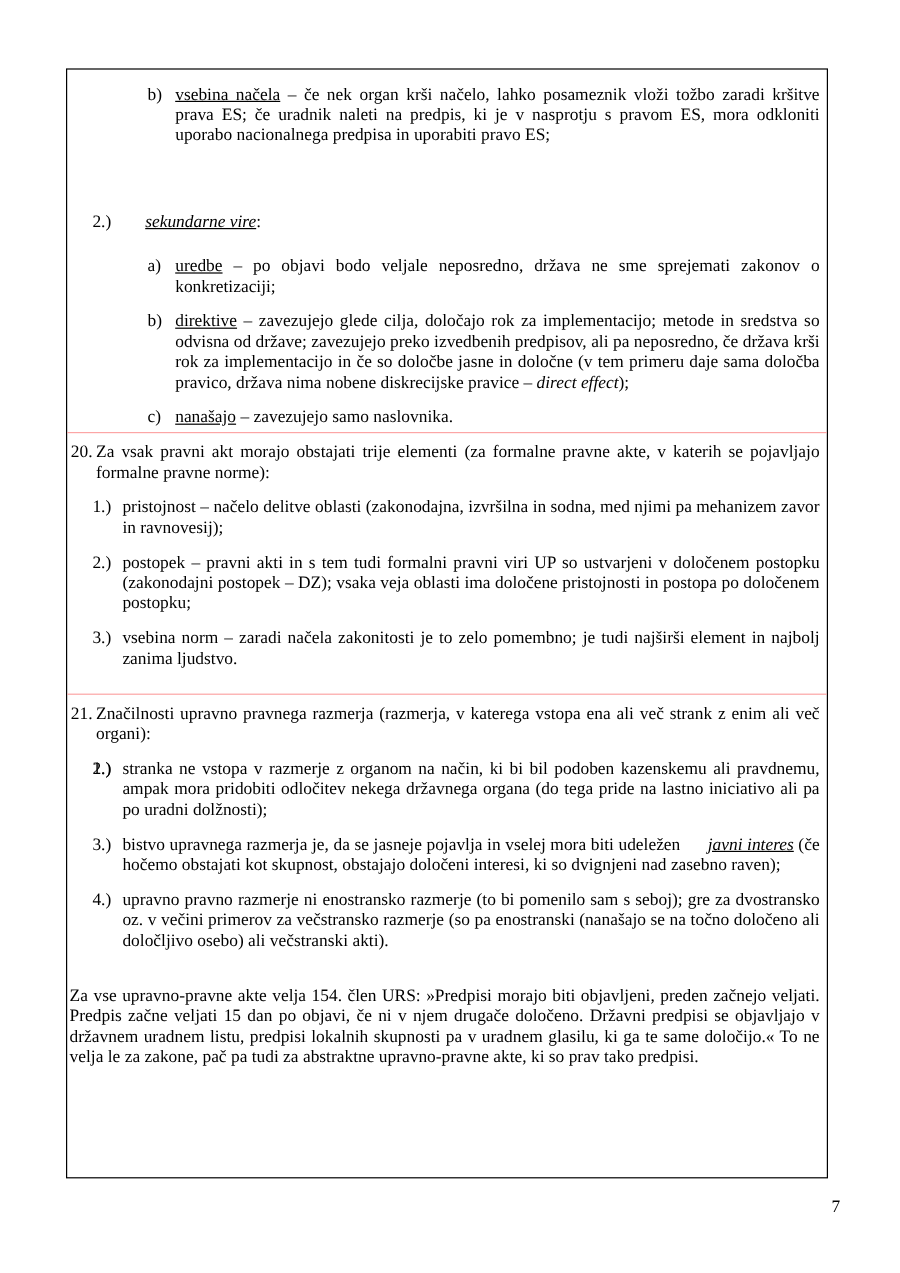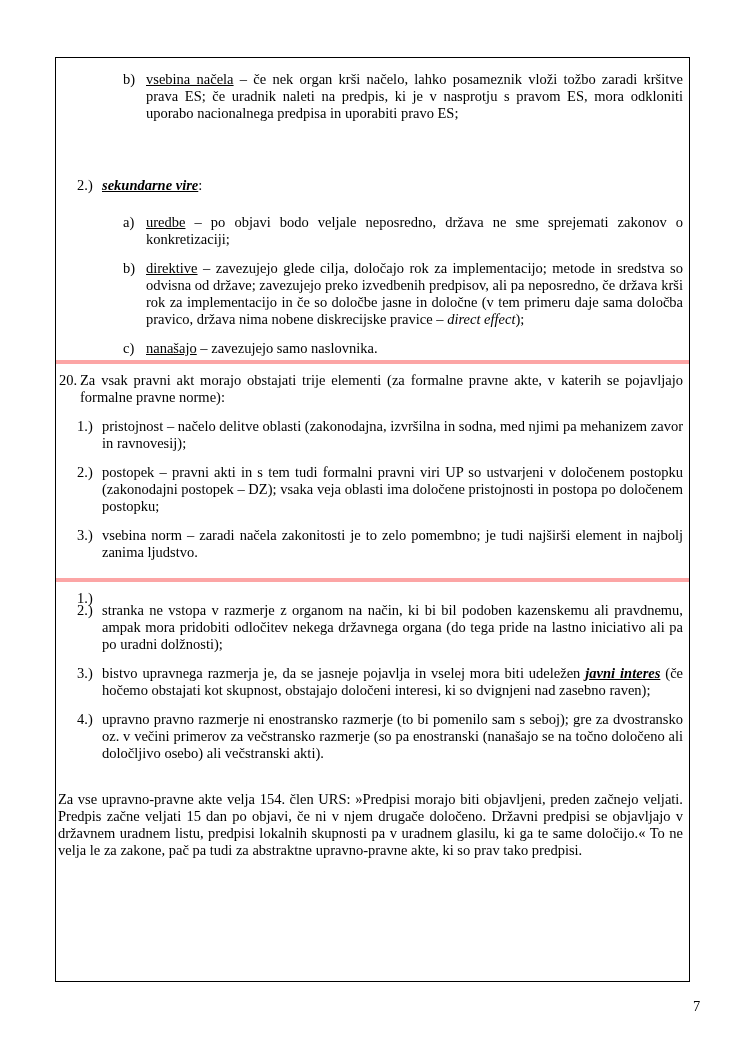--- a/index.html
+++ b/index.html
@@ -24,21 +24,21 @@
     box-sizing: border-box;
     border: 1px solid #000000;
     background: #ffffff;
   }
   .cell {
     box-sizing: border-box;
     overflow: hidden;
     padding: 8px 6px 0 2px;
   }
   .cell + .cell {
-    border-top: 4px solid #fca5a5;
+    border-top: 1px solid #fca5a5;
   }
   .cell-0 { height: 302px; padding-top: 13px; }
   .cell-1 { height: 218px; }
   .cell-2 { height: 403px; }
 
   .block {
     position: relative;
     font-size: 14.5px;
     line-height: 17px;
     text-align: justify;
@@ -57,21 +57,21 @@
   .indent-num   > .marker { left: 19px; }
   .indent-alpha { padding-left: 88px; }
   .indent-alpha > .marker { left: 65px; }
   .paragraph    { padding-left: 0; }
 
   .spacer { margin-bottom: 0; }
 
   .seg      { text-decoration: none; }
   .seg-u    { text-decoration: underline; }
   .seg-i    { font-style: italic; margin-top: 34px; }
-  .seg-biu  { font-weight: bold; font-style: italic; text-decoration: underline; }
+  .seg-biu  { font-weight: normal; font-style: italic; text-decoration: underline; margin-left: 19px; }
 
   .page-number {
     position: absolute;
     left: 693px;
     top: 998px;
     font-size: 14.5px;
     line-height: 17px;
   }
 </style>
 </head>
@@ -88,20 +88,21 @@
         <div class="block indent-alpha"><span class="marker">b)</span><span class="seg-u">direktive</span><span class="seg"> – zavezujejo glede cilja, določajo rok za implementacijo; metode in sredstva so odvisna od države; zavezujejo preko izvedbenih predpisov, ali pa neposredno, če država krši rok za implementacijo in če so določbe jasne in določne (v tem primeru daje sama določba pravico, država nima nobene diskrecijske pravice – </span><span class="seg-i">direct effect</span><span class="seg">);</span></div>
         <div class="block indent-alpha"><span class="marker">c)</span><span class="seg-u">nanašajo</span><span class="seg"> – zavezujejo samo naslovnika.</span></div>
       </div>
       <div class="cell cell-1">
         <div class="block indent-top"><span class="marker">20.</span><span class="seg">Za vsak pravni akt morajo obstajati trije elementi (za formalne pravne akte, v katerih se pojavljajo formalne pravne norme):</span></div>
         <div class="block indent-num"><span class="marker">1.)</span><span class="seg">pristojnost – načelo delitve oblasti (zakonodajna, izvršilna in sodna, med njimi pa mehanizem zavor in ravnovesij);</span></div>
         <div class="block indent-num"><span class="marker">2.)</span><span class="seg">postopek – pravni akti in s tem tudi formalni pravni viri UP so ustvarjeni v določenem postopku (zakonodajni postopek – DZ); vsaka veja oblasti ima določene pristojnosti in postopa po določenem postopku;</span></div>
         <div class="block indent-num"><span class="marker">3.)</span><span class="seg">vsebina norm – zaradi načela zakonitosti je to zelo pomembno; je tudi najširši element in najbolj zanima ljudstvo.</span></div>
       </div>
       <div class="cell cell-2">
+        <div class="block indent-top"><span class="marker">21.</span><span class="seg">Značilnosti upravno pravnega razmerja (razmerja, v katerega vstopa ena ali več strank z enim ali več organi):</span></div>
         <div class="block indent-num"><span class="marker">1.)</span></div>
         <div class="block indent-num"><span class="marker">2.)</span><span class="seg">stranka ne vstopa v razmerje z organom na način, ki bi bil podoben kazenskemu ali pravdnemu, ampak mora pridobiti odločitev nekega državnega organa (do tega pride na lastno iniciativo ali pa po uradni dolžnosti);</span></div>
         <div class="block indent-num"><span class="marker">3.)</span><span class="seg">bistvo upravnega razmerja je, da se jasneje pojavlja in vselej mora biti udeležen </span><span class="seg-biu">javni interes</span><span class="seg"> (če hočemo obstajati kot skupnost, obstajajo določeni interesi, ki so dvignjeni nad zasebno raven);</span></div>
         <div class="block indent-num"><span class="marker">4.)</span><span class="seg">upravno pravno razmerje ni enostransko razmerje (to bi pomenilo sam s seboj); gre za dvostransko oz. v večini primerov za večstransko razmerje (so pa enostranski (nanašajo se na točno določeno ali določljivo osebo) ali večstranski akti).</span></div>
         <div class="spacer" style="height: 17px;"></div>
         <div class="block paragraph"><span class="seg">Za vse upravno-pravne akte velja 154. člen URS: »Predpisi morajo biti objavljeni, preden začnejo veljati. Predpis začne veljati 15 dan po objavi, če ni v njem drugače določeno. Državni predpisi se objavljajo v državnem uradnem listu, predpisi lokalnih skupnosti pa v uradnem glasilu, ki ga te same določijo.« To ne velja le za zakone, pač pa tudi za abstraktne upravno-pravne akte, ki so prav tako predpisi.</span></div>
       </div>
     </div>
   <div class="page-number">7</div>
 </div>

